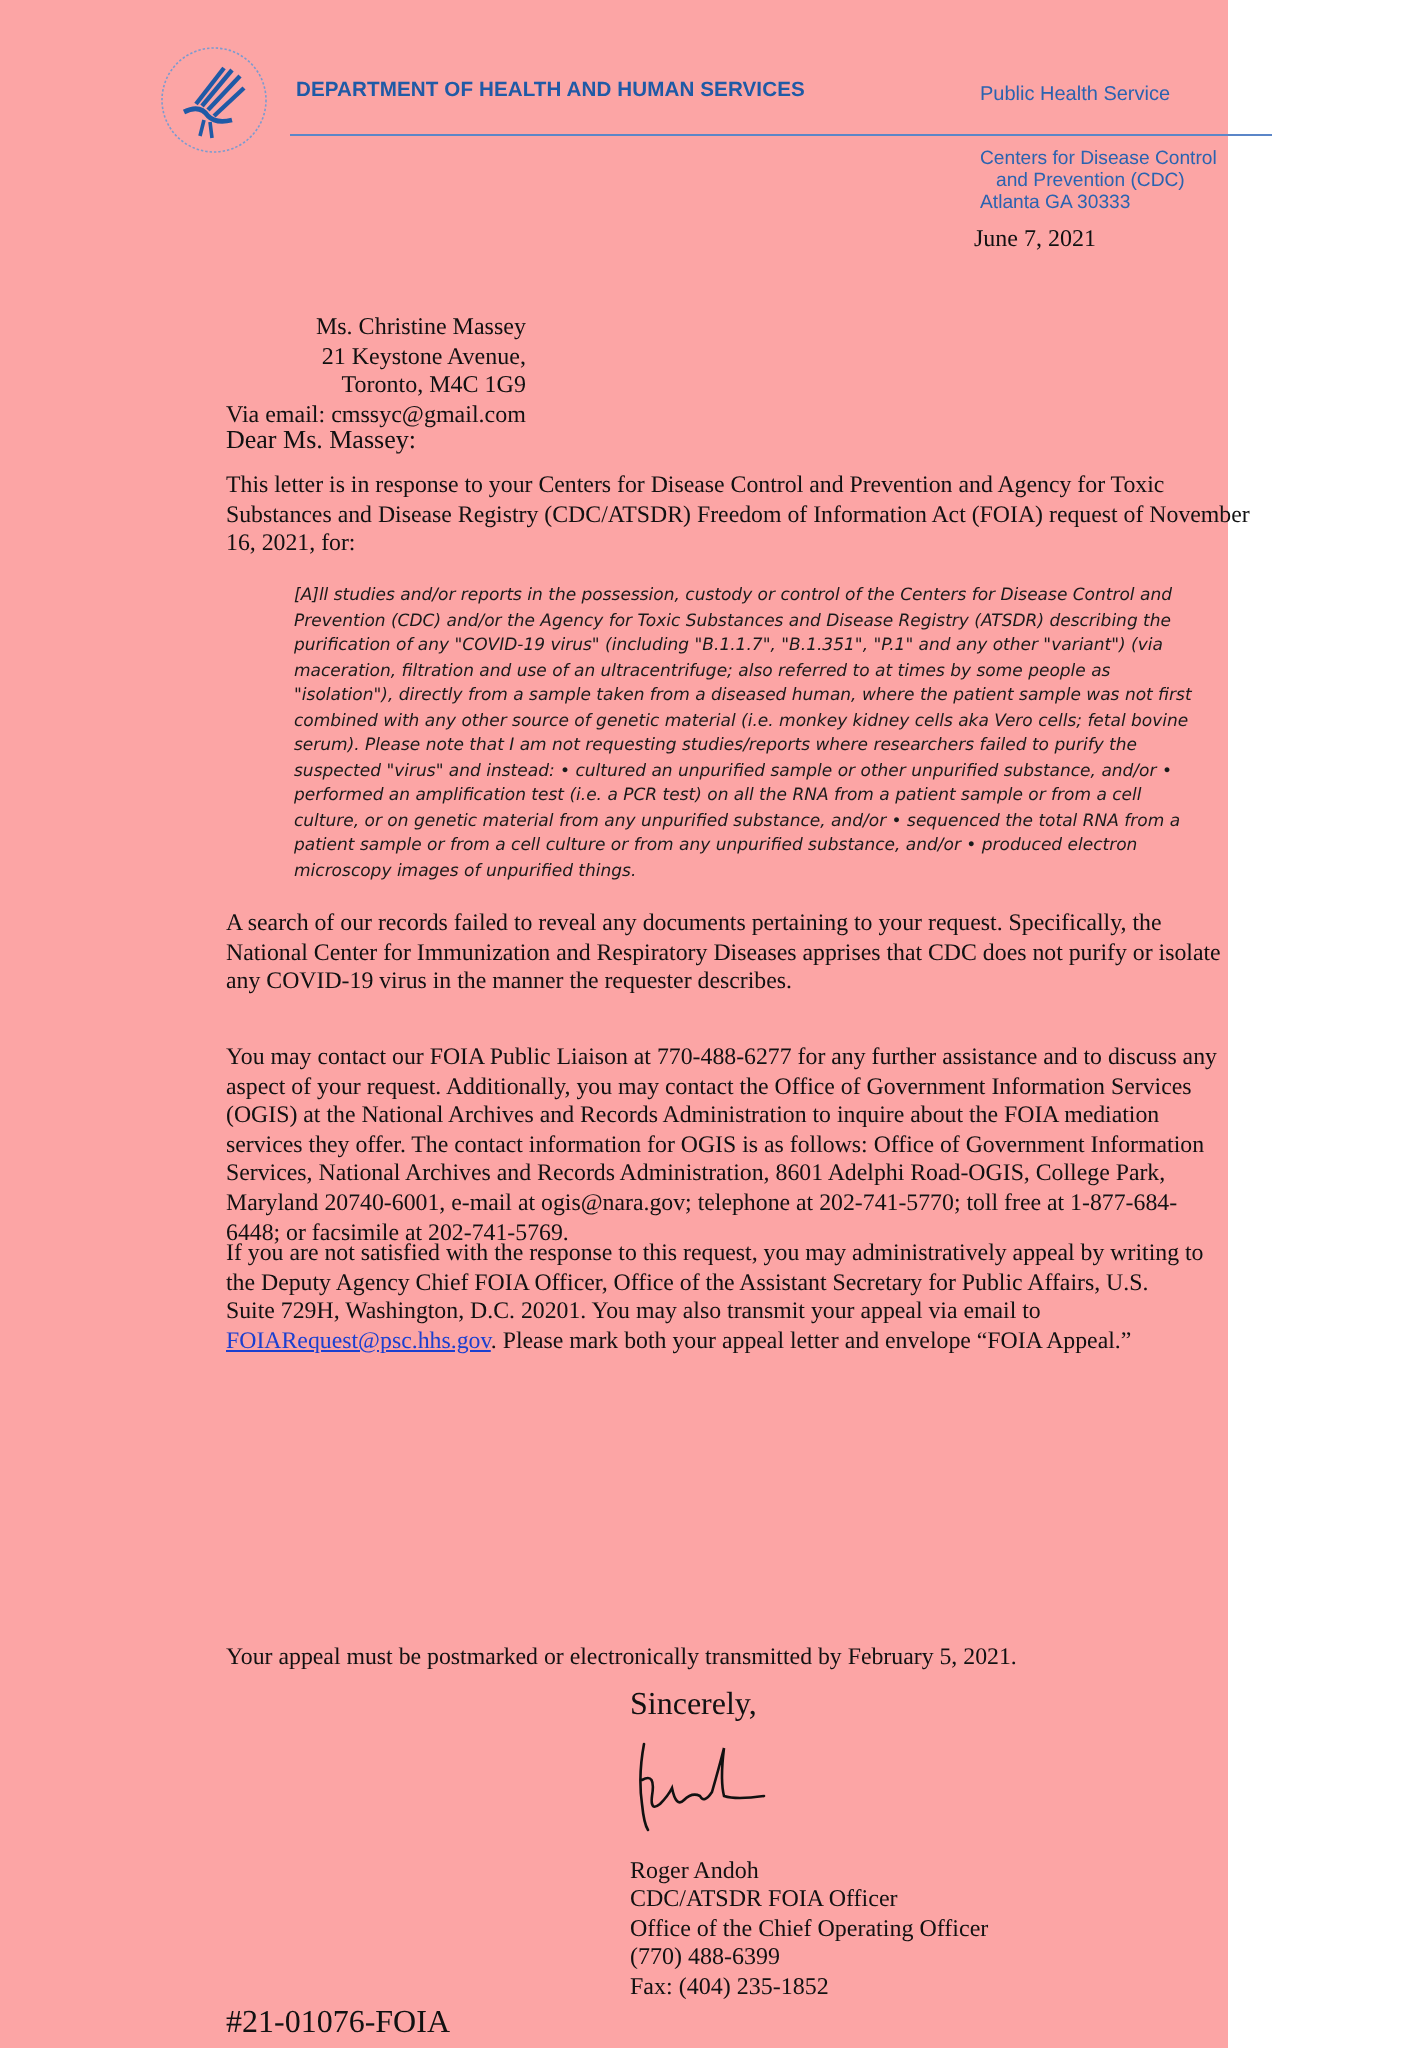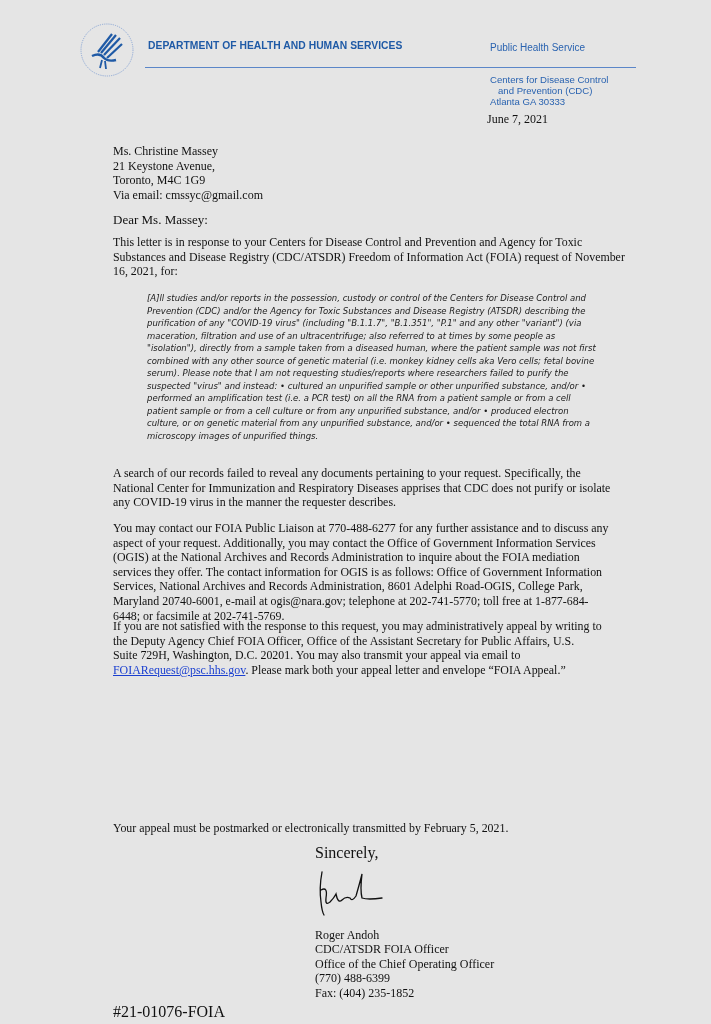--- a/index.html
+++ b/index.html
@@ -1,36 +1,36 @@
 <!DOCTYPE html>
 <html><head>
   <meta charset="utf-8">
   <style>
     html, body { margin: 0; padding: 0; background: #ffffff; }
     body { width: 711px; height: 1024px; position: relative; overflow: hidden; }
-    .page { position: absolute; left: 0; top: 0; width: 711px; height: 1024px; background: #e5e5e5; }
+    .page { position: absolute; left: 0; top: 0; width: 614px; height: 1024px; background: #fca5a5; }
     .serif { font-family: "Liberation Serif", "DejaVu Serif", serif; color: #111; }
     .sans { font-family: "Liberation Sans", "DejaVu Sans", sans-serif; }
     .abs { position: absolute; }
 
     .logo { left: 78px; top: 22px; width: 58px; height: 56px; }
     .dept { left: 148px; top: 40px; font-size: 10.3px; font-weight: bold; color: #1f5aa6; letter-spacing: 0.05px; }
     .phs { left: 490px; top: 42px; font-size: 10px; color: #2a63b0; }
     .rule { left: 145px; top: 67px; width: 491px; height: 0; border-top: 1.5px solid #5b86c8; }
     .cdc { left: 490px; top: 74px; font-size: 9.6px; color: #2a63b0; line-height: 11px; }
     .cdc .l2 { padding-left: 8px; }
     .date { left: 487px; top: 112px; font-size: 12px; }
 
-    .addr { left: 113px; top: 144px; font-size: 12px; line-height: 14.6px; }
+    .addr { left: 113px; top: 156px; font-size: 12px; line-height: 14.6px; text-align: right; }
     .salut { left: 113px; top: 212px; font-size: 13px; }
 
     .para { left: 113px; width: 520px; font-size: 11.9px; line-height: 14.6px; }
     .p1 { top: 235px; }
     .quote { left: 147px; top: 292px; width: 490px; font-family: "DejaVu Sans", "Liberation Sans", sans-serif; font-style: italic; font-size: 8.5px; line-height: 12.5px; color: #1a1a1a; }
-    .p2 { top: 466px; }
+    .p2 { top: 454px; }
     .p3 { top: 521px; }
     .p4 { top: 619px; }
     .p5 { top: 821px; }
     .link { color: #1a3fd0; text-decoration: underline; cursor: pointer; }
 
     .sig-block { left: 315px; top: 846px; font-size: 16px; line-height: 14.2px; }
     .signature { left: 316px; top: 868px; width: 70px; height: 50px; }
     .sig-lines { left: 315px; top: 928px; font-size: 12px; line-height: 14.4px; }
     .ref { left: 113px; top: 1003px; font-size: 16px; }
     .line { display: block; white-space: nowrap; }
@@ -78,22 +78,22 @@
   <div class="abs quote">
     <span class="line">[A]ll studies and/or reports in the possession, custody or control of the Centers for Disease Control and</span>
     <span class="line">Prevention (CDC) and/or the Agency for Toxic Substances and Disease Registry (ATSDR) describing the</span>
     <span class="line">purification of any "COVID-19 virus" (including "B.1.1.7", "B.1.351", "P.1" and any other "variant") (via</span>
     <span class="line">maceration, filtration and use of an ultracentrifuge; also referred to at times by some people as</span>
     <span class="line">"isolation"), directly from a sample taken from a diseased human, where the patient sample was not first</span>
     <span class="line">combined with any other source of genetic material (i.e. monkey kidney cells aka Vero cells; fetal bovine</span>
     <span class="line">serum). Please note that I am not requesting studies/reports where researchers failed to purify the</span>
     <span class="line">suspected "virus" and instead: • cultured an unpurified sample or other unpurified substance, and/or •</span>
     <span class="line">performed an amplification test (i.e. a PCR test) on all the RNA from a patient sample or from a cell</span>
+    <span class="line">culture, or on genetic material from any unpurified substance, and/or • sequenced the total RNA from a</span>
     <span class="line">patient sample or from a cell culture or from any unpurified substance, and/or • produced electron</span>
-    <span class="line">culture, or on genetic material from any unpurified substance, and/or • sequenced the total RNA from a</span>
     <span class="line">microscopy images of unpurified things.</span>
   </div>
 
   <div class="abs para p2 serif">
     <span class="line">A search of our records failed to reveal any documents pertaining to your request. Specifically,  the</span>
     <span class="line">National Center for Immunization and Respiratory Diseases apprises that CDC does not purify or isolate</span>
     <span class="line">any COVID-19  virus in the manner the requester describes.</span>
   </div>
 
   <div class="abs para p3 serif">

